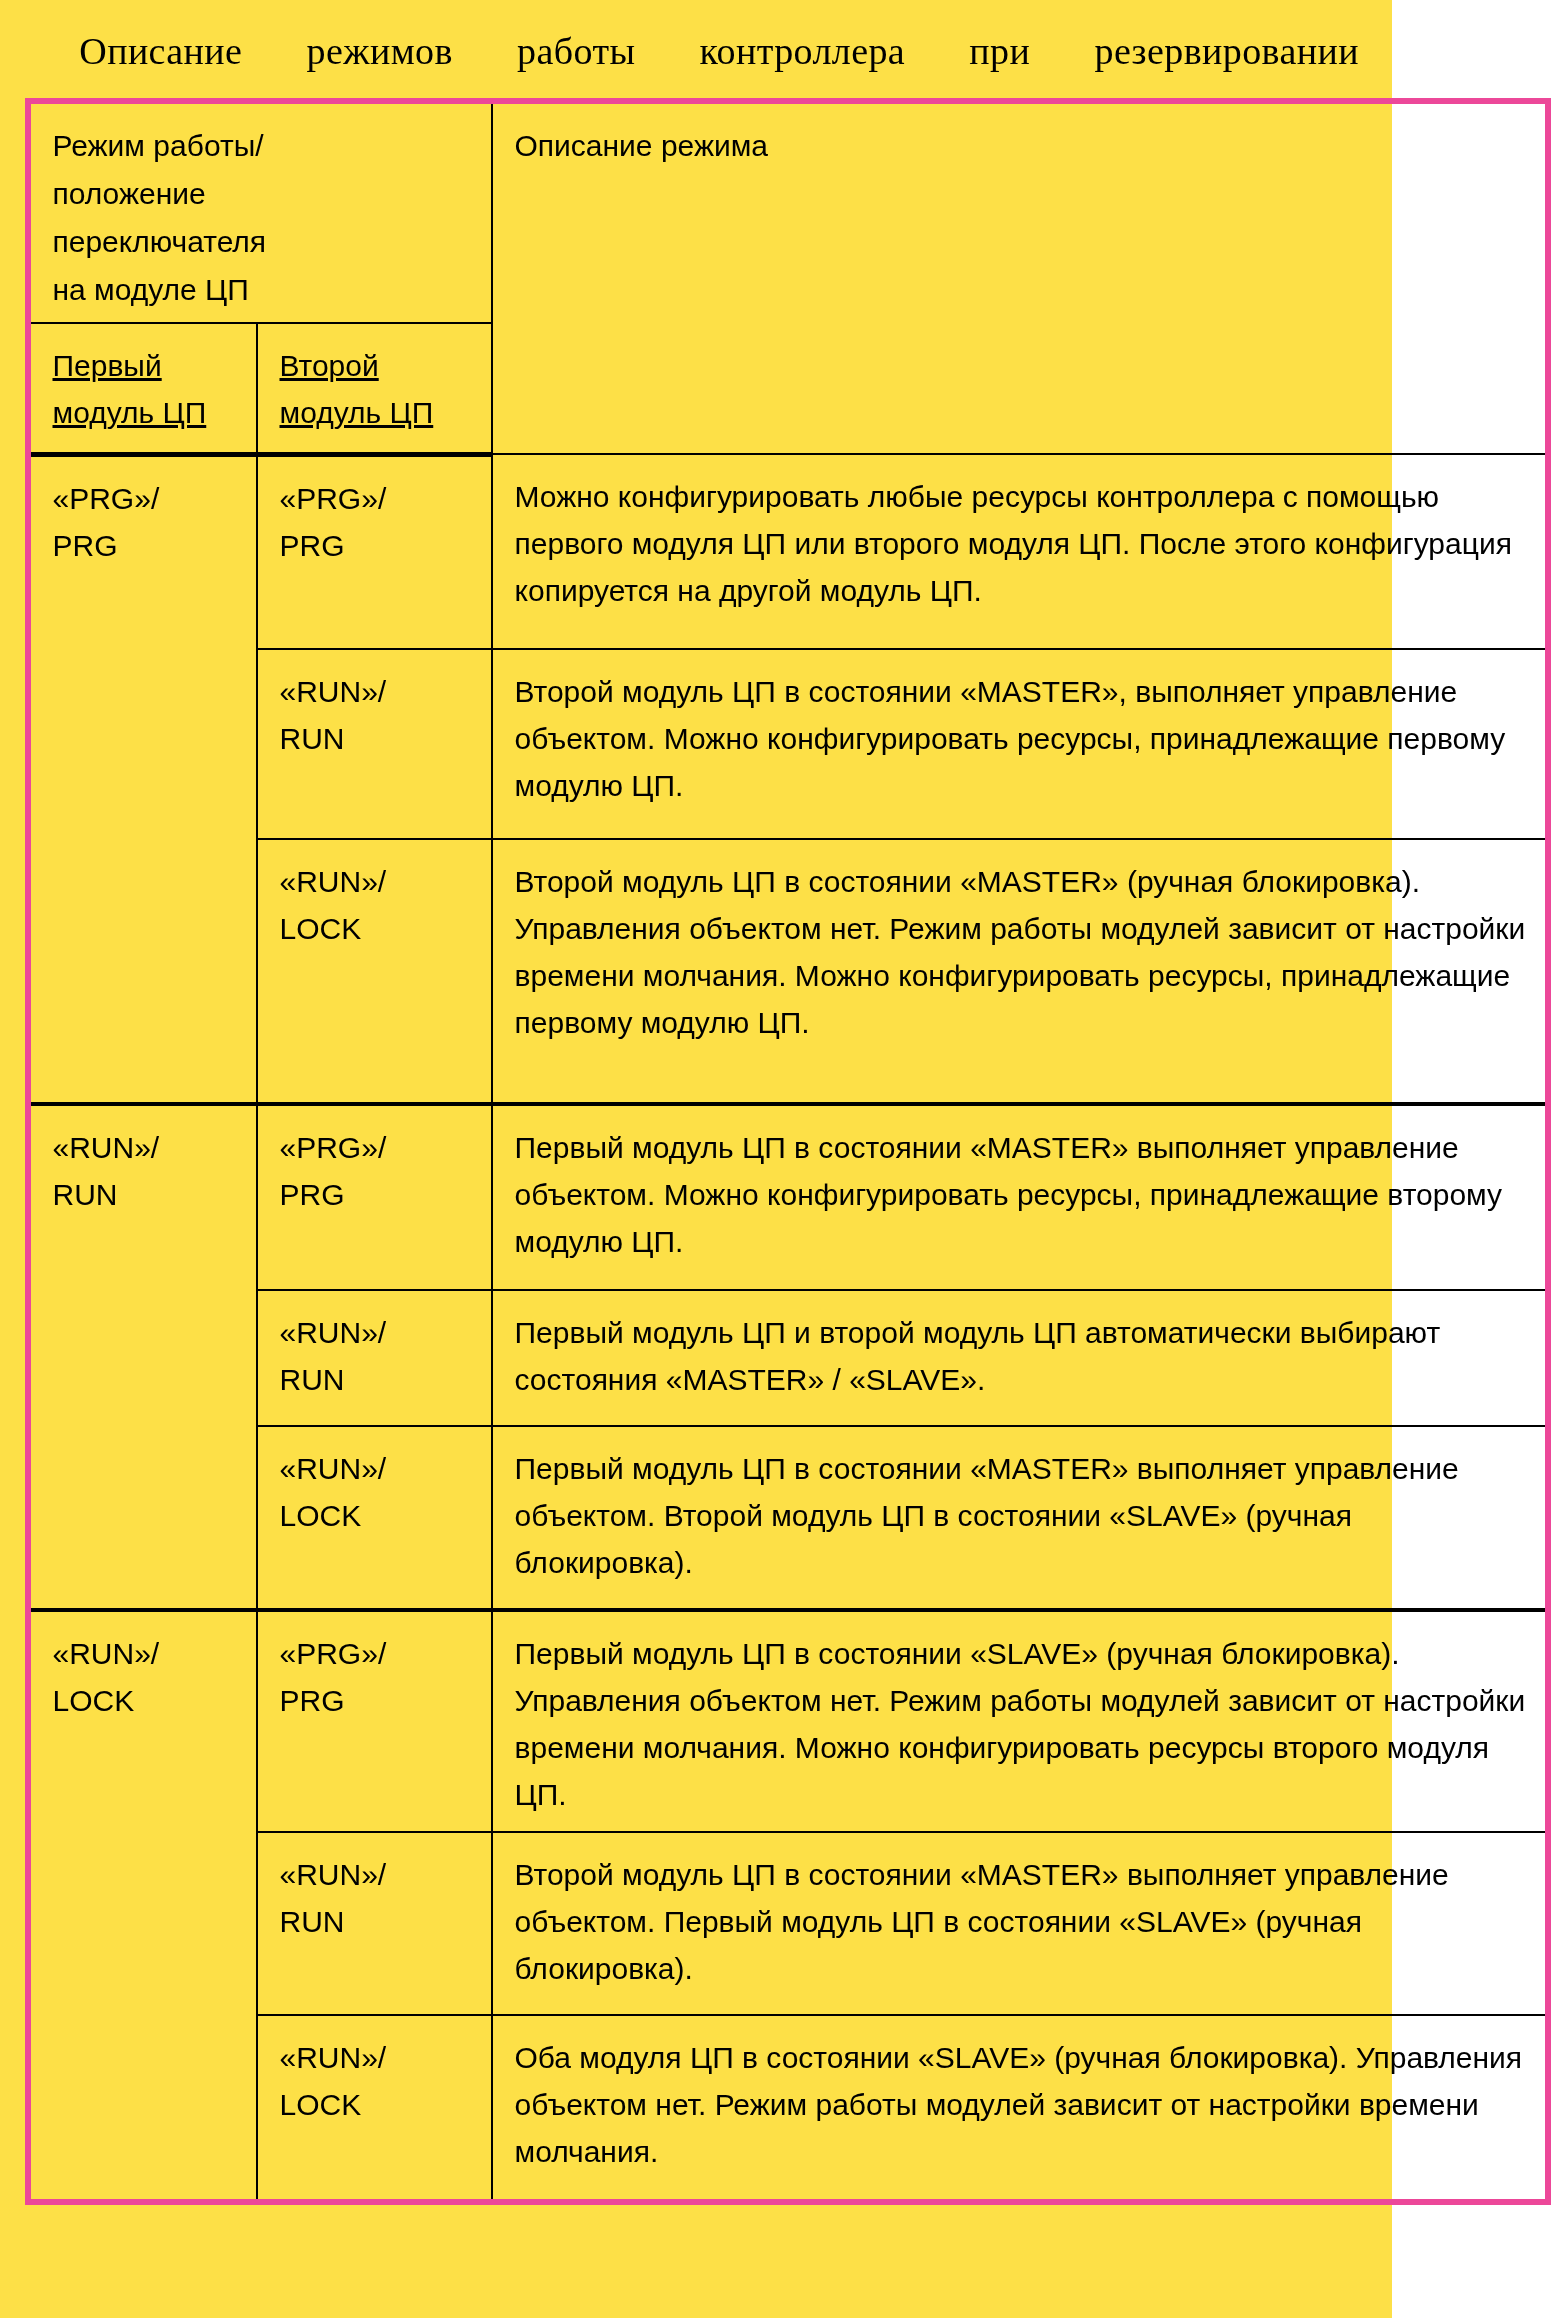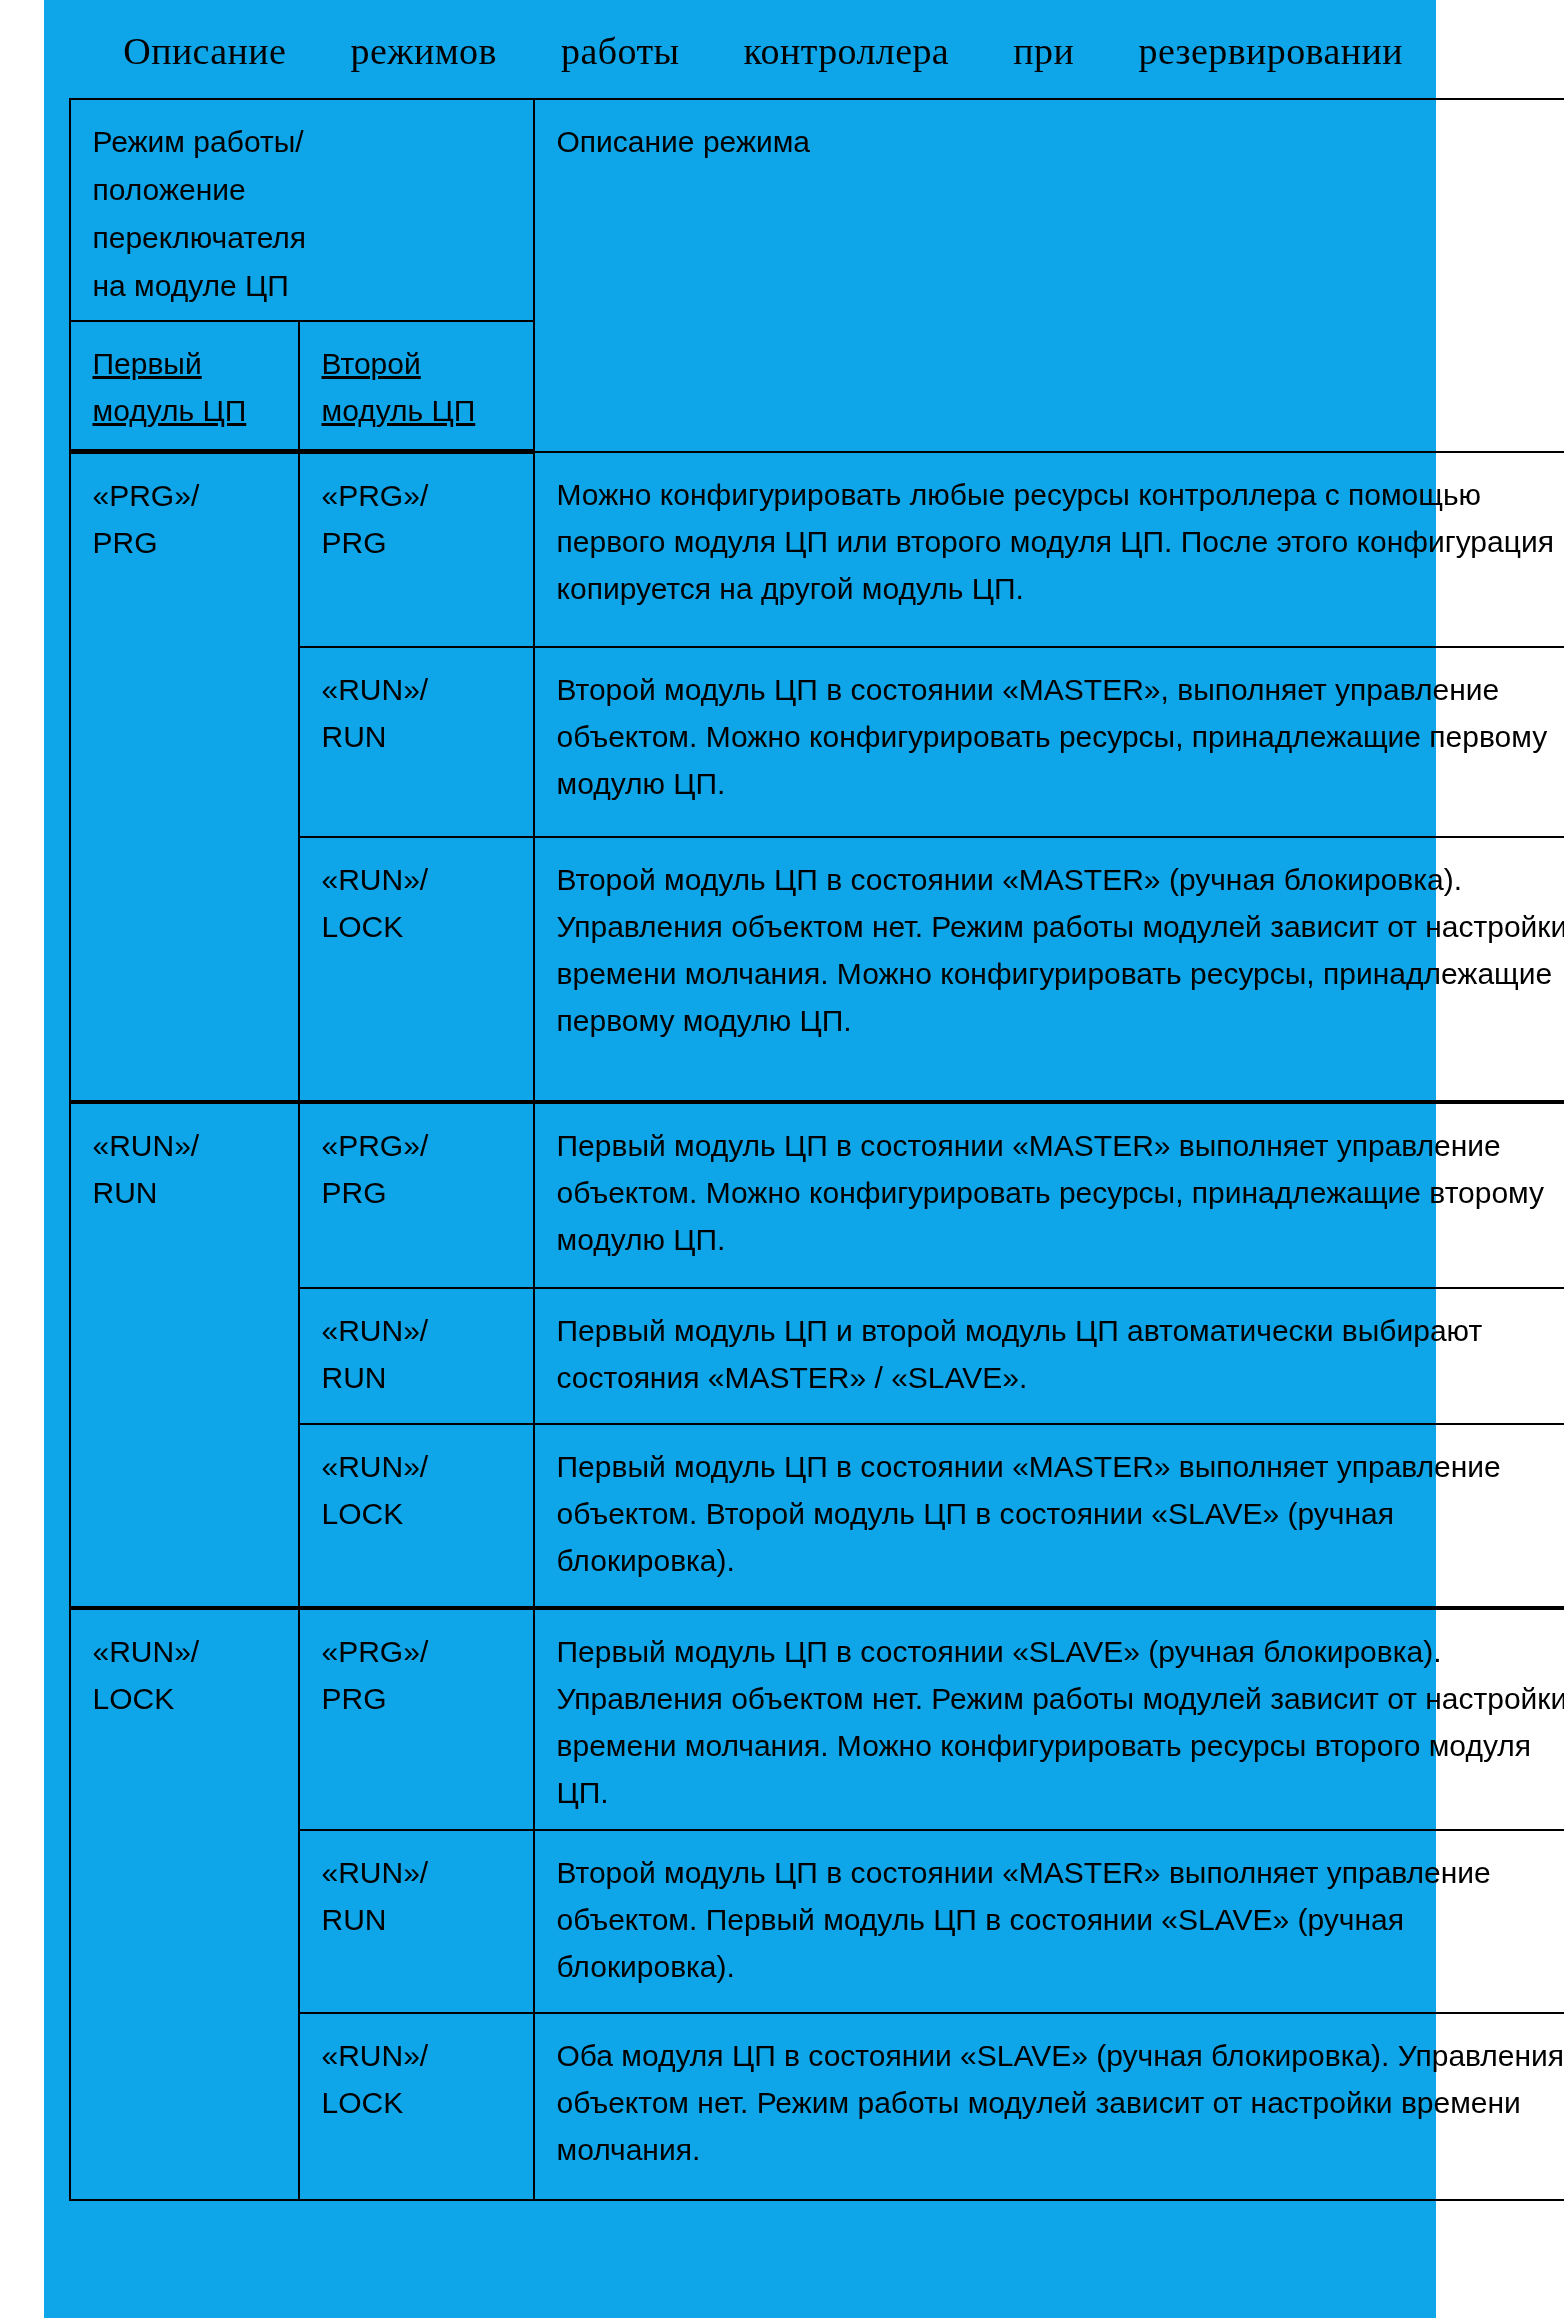--- a/index.html
+++ b/index.html
@@ -10,22 +10,21 @@
   body {
     width: 1564px;
     height: 2319px;
     overflow: hidden;
     color: #000;
   }
   .page {
     width: 1392px;
     height: 2319px;
     position: relative;
-    background: #0ea5e9;
-    margin-left: 44px;
+    background: #fde047;
   }
   
   .intro {
     font-family: "Liberation Serif", serif;
     font-size: 38px;
     line-height: 78px;
     padding: 11.6px 21.5px 0 8.3px;
     letter-spacing: 0.4px;
   }
   .intro-line1 {
@@ -42,21 +41,21 @@
   table.modes {
     margin-left: 25px;
     margin-top: 8.3px;
     width: 1520px;
     table-layout: fixed;
     border-collapse: collapse;
     font-family: "Liberation Sans", sans-serif;
     font-size: 30px;
     line-height: 47px;
   }
-  table.modes { border: 2px solid #ec4899; }
+  table.modes { border: 6px solid #ec4899; }
   table.modes td {
     border: 2.5px solid #000;
     vertical-align: top;
     padding: 18px 15px 8.3px 21.5px;
   }
   td.pre { white-space: pre-line; }
   td.desc { padding: 18px 50px 8.3px 25px; }
   td.merged-header {
     border-bottom-width: 5px;
     padding-top: 28px;

